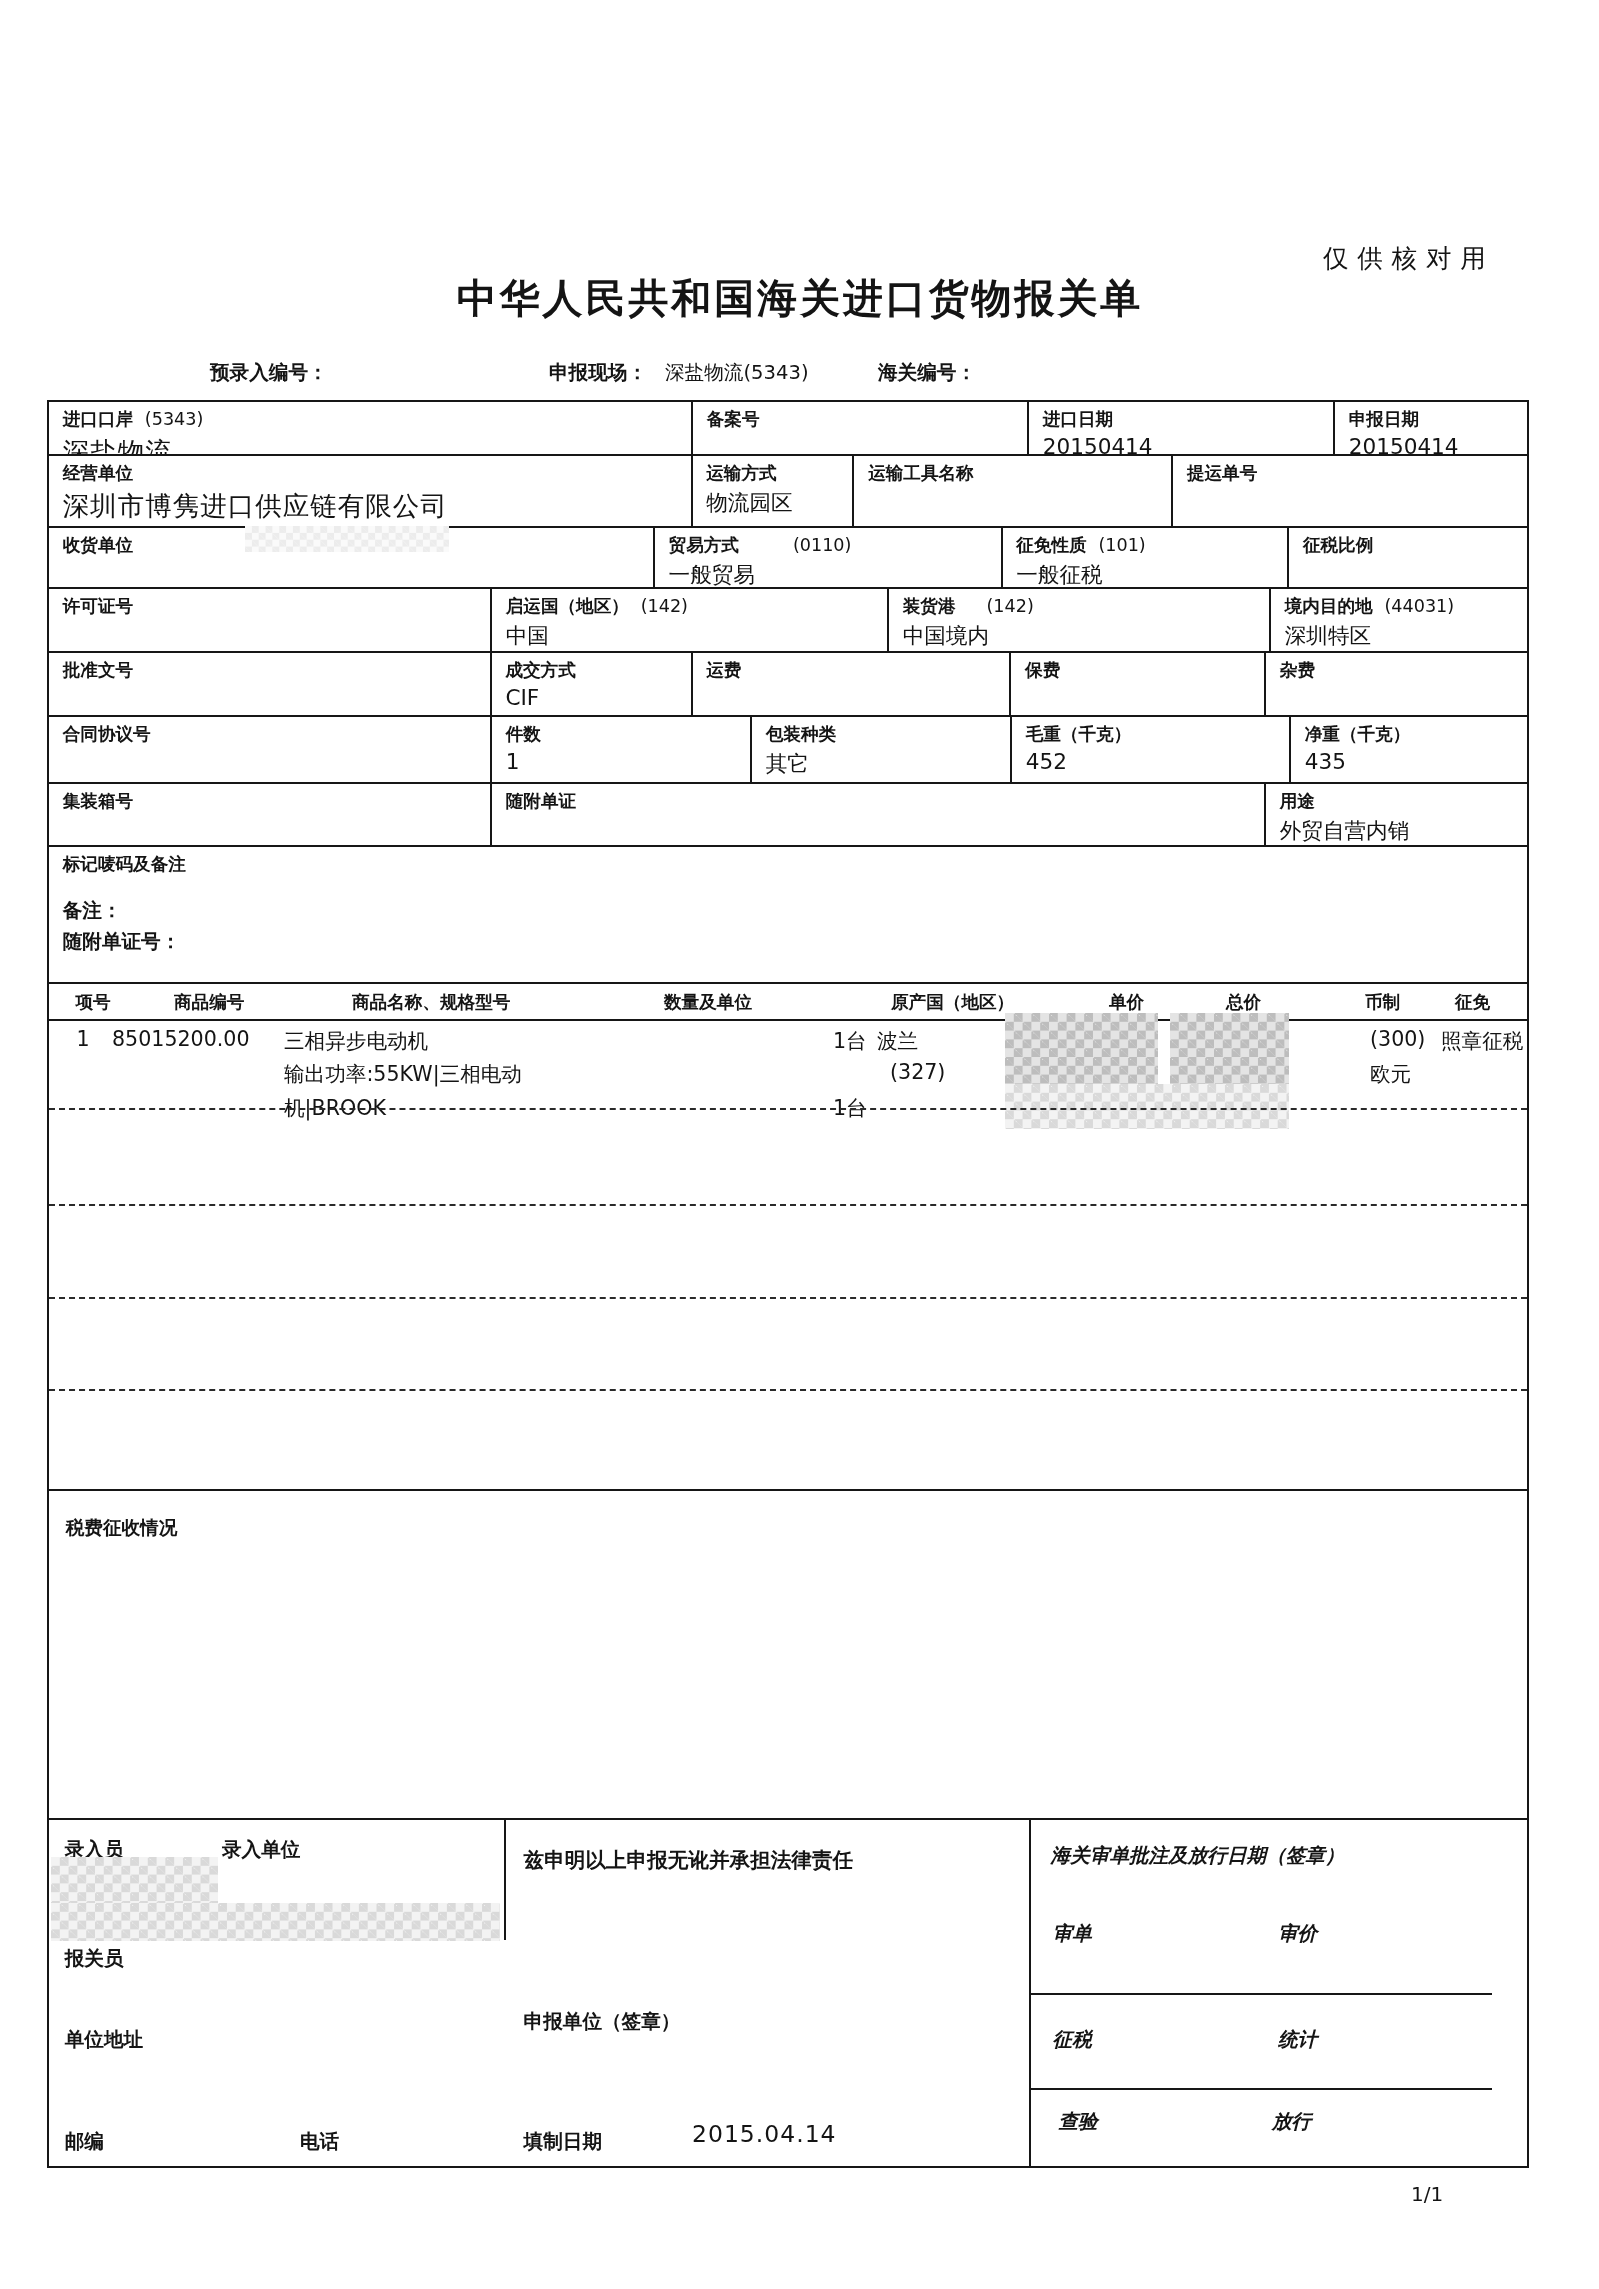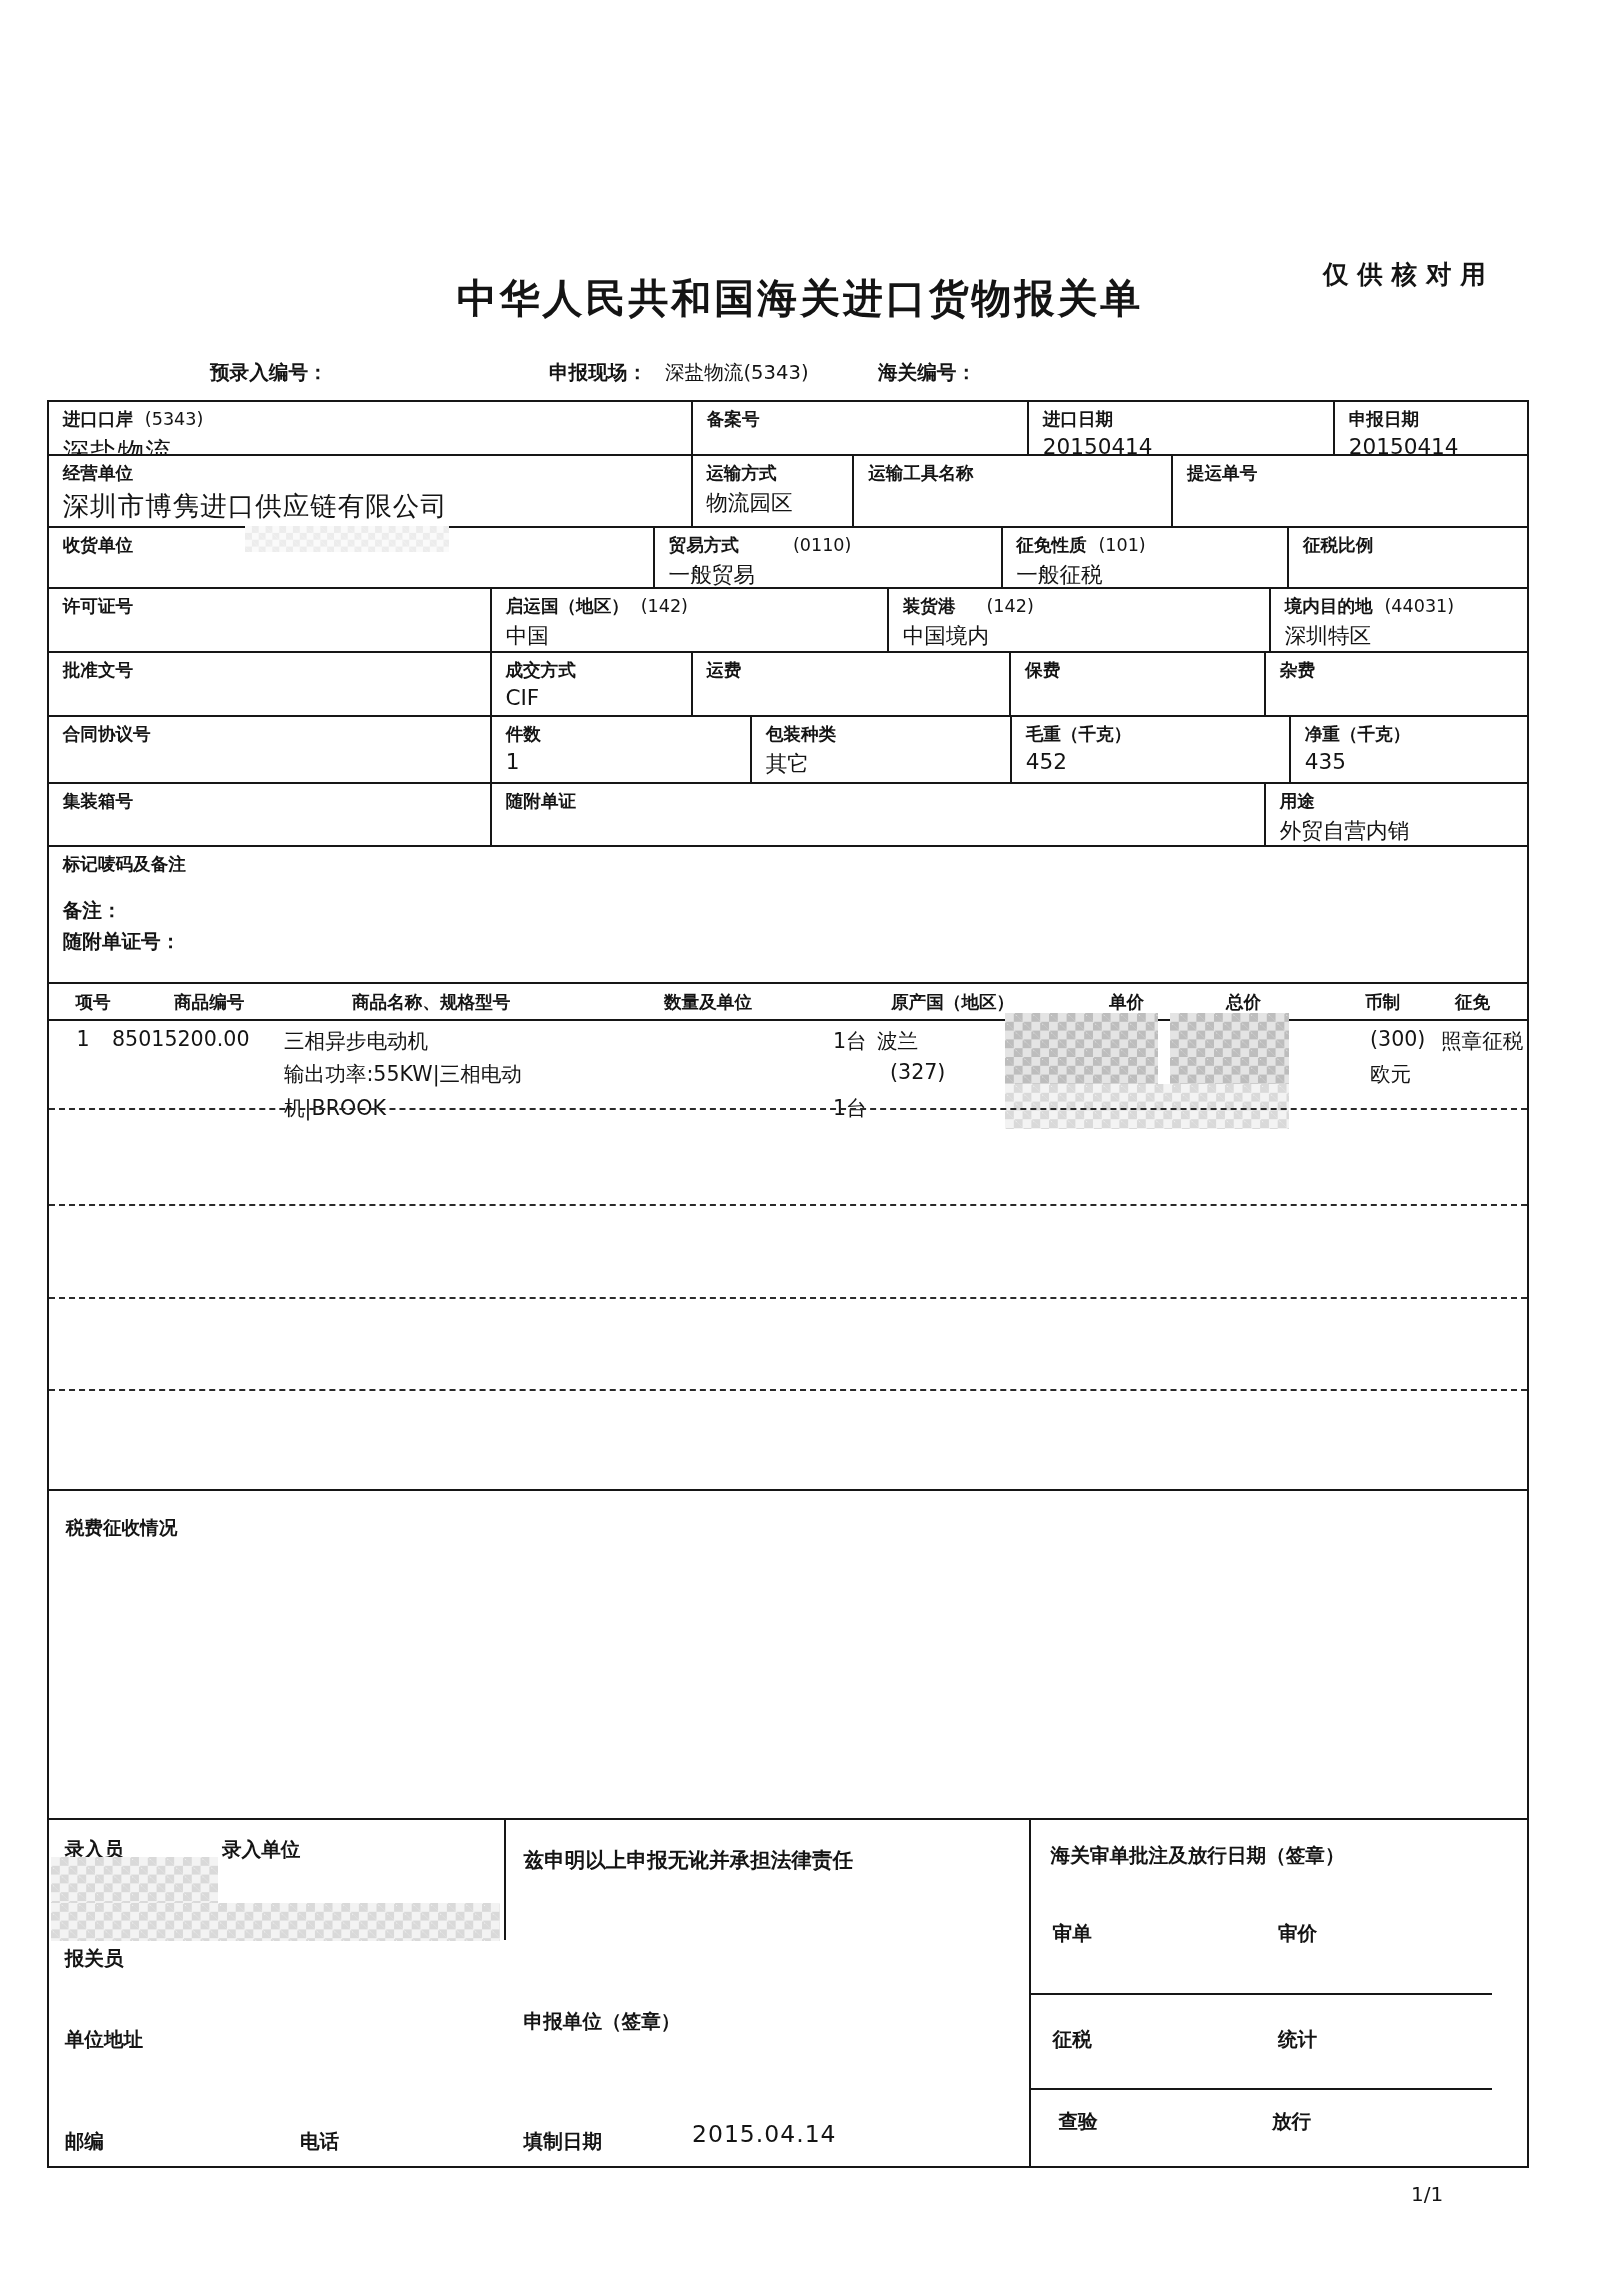--- a/index.html
+++ b/index.html
@@ -1,20 +1,20 @@
 <!DOCTYPE html>
 <html><head>
 <meta charset="utf-8">
 <style>
   html,body{margin:0;padding:0;background:#ffffff;}
   .sheet{
     position:relative;width:1600px;height:2290px;background:#ffffff;
     font-family:"DejaVu Sans","Liberation Sans",sans-serif;color:#141414;overflow:hidden;
   }
-  .watermark{position:absolute;left:1323px;top:241px;font-size:25.5px;font-weight:700;letter-spacing:8.8px;margin-top:16px;}
+  .watermark{position:absolute;left:1323px;top:241px;font-size:25.5px;font-weight:400;letter-spacing:8.8px;}
   .title{position:absolute;left:0;top:271px;width:100%;text-align:center;margin:0;
          font-size:40px;font-weight:700;letter-spacing:2.9px;}
   .pl{position:absolute;top:359px;font-size:19.6px;font-weight:600;}
   .pl.v{font-weight:500;}
   .main-table{position:absolute;left:47px;top:400px;width:1478px;border:2.9px solid #161616;background:#fff;}
   .row{display:flex;border-bottom:2.9px solid #161616;box-sizing:border-box;position:relative;}
   .cell{border-right:2px solid #161616;box-sizing:border-box;padding:4.9px 5.9px 0 13.7px;position:relative;overflow:hidden;}
   .cell:last-child{border-right:none;}
   .lbl{font-size:17.6px;font-weight:600;white-space:nowrap;}
   .code{margin-left:11.8px;font-weight:500;font-size:17.6px;}
@@ -28,21 +28,21 @@
   .ih{position:absolute;top:5.9px;font-size:17.6px;font-weight:600;white-space:nowrap;}
   .items-body{height:468px;border-bottom:2.9px solid #161616;position:relative;}
   .it{position:absolute;font-size:20.6px;white-space:nowrap;}
   .dash{position:absolute;left:0;right:0;border-top:2px dashed #2a2a2a;height:0;}
   .tax-box{height:327px;border-bottom:2.9px solid #161616;position:relative;}
   .tax-lbl{position:absolute;left:16.7px;top:23.5px;font-size:18.6px;font-weight:600;}
   .footer{display:flex;height:346px;position:relative;}
   .fcell{position:relative;box-sizing:border-box;height:100%;}
   .f-left{width:457px;}
   .f-mid{width:523px;}
-  .f-right{width:463px;border-left:2px solid #161616;}
+  .f-right{width:463px;border-left:2px solid #161616;font-style:italic;}
   .flbl{position:absolute;font-size:19.6px;font-weight:600;white-space:nowrap;}
   .partial-divider{position:absolute;left:455px;top:0;width:2px;height:120px;background:#161616;}
   .rbox1{height:173px;border-bottom:2.9px solid #161616;position:relative;}
   .rbox2{height:93px;border-bottom:2.9px solid #161616;position:relative;}
   .rbox3{height:74px;position:relative;}
   .mosaic{position:absolute;
     background-image:linear-gradient(45deg,#bdbdbd 25%,transparent 25%,transparent 75%,#bdbdbd 75%),
                      linear-gradient(45deg,#bdbdbd 25%,#e4e4e4 25%,#e4e4e4 75%,#bdbdbd 75%);
     background-size:17.6px 17.6px;background-position:0 0,8.8px 8.8px;}
   .mosaic-light{position:absolute;

